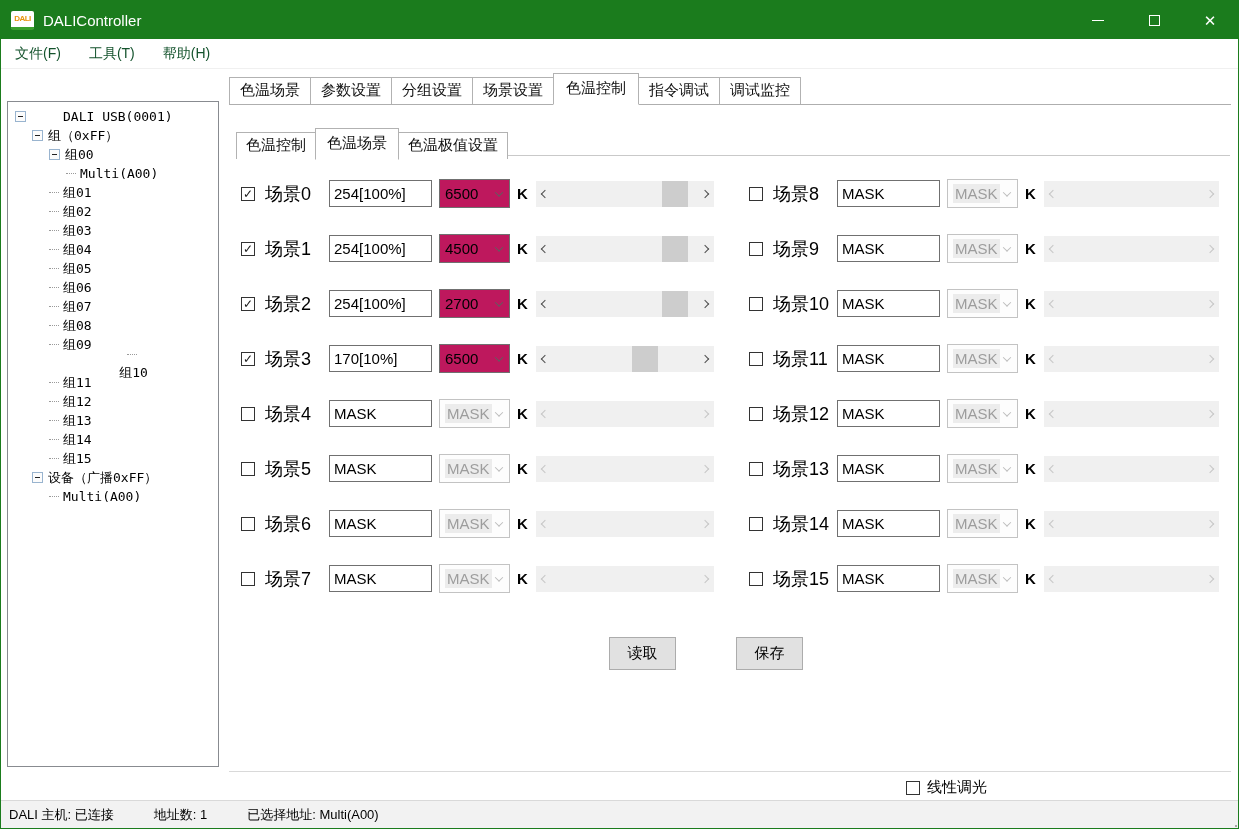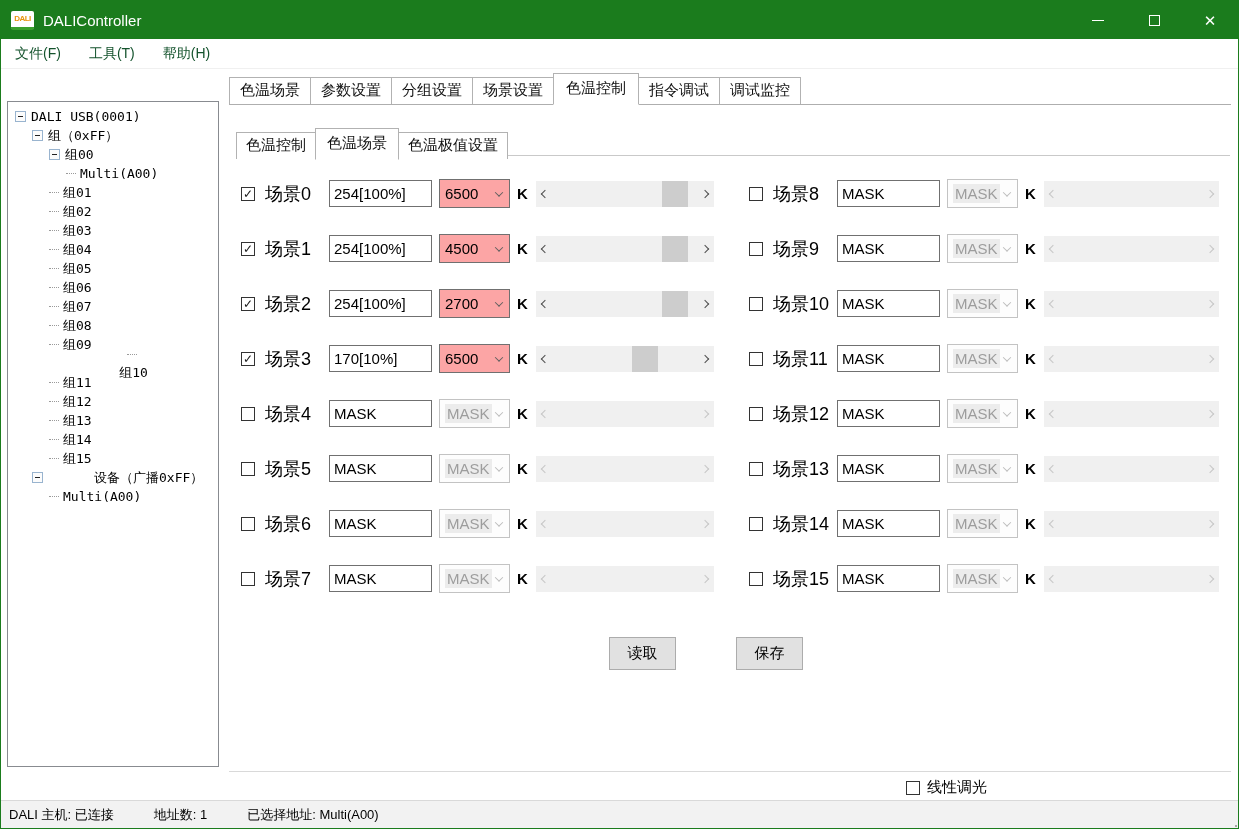--- a/index.html
+++ b/index.html
@@ -57,21 +57,21 @@
   #col-left  { left:240px; width:473px; }
   #col-right { left:748px; width:470px; }
   .scene-row { display:flex; align-items:center; height:55px; }
 
   .cb { width:14px; height:14px; border:1px solid #333; background:#fff; flex:0 0 14px;
         display:flex; align-items:center; justify-content:center; font-size:12px; line-height:1;
         color:#1a1a1a; margin-right:10px; }
   .scene-label { width:64px; font-size:18px; color:#000; flex:0 0 64px; }
   .level-input { width:103px; height:27px; border:1px solid #707070; font-size:15px; padding:0 4px;
                  color:#000; font-family:"Liberation Sans",sans-serif; flex:0 0 103px; background:#fff; }
-  .cct-select { width:71px; height:29px; border:1px solid #707070; background:#fca5a5; margin-left:7px;
+  .cct-select { width:71px; height:29px; border:1px solid #707070; background:#be185d; margin-left:7px;
                 display:flex; align-items:center; justify-content:space-between; padding:0 7px 0 5px;
                 font-size:15px; color:#000; flex:0 0 71px; }
   .cct-select.disabled { border-color:#c3c3c3; color:#9d9d9d; background:#fdfdfd; }
   .cct-select.disabled .cct-text { background:#ececec; padding:1px 2px; }
   .chev { display:inline-block; width:6px; height:6px; border-right:1.6px solid #5f5f5f;
           border-bottom:1.6px solid #5f5f5f; }
   .chev.down { transform:rotate(45deg) translate(-1px,-1px); }
   .cct-select.disabled .chev { border-color:#bdbdbd; }
   .k-unit { font-size:15px; font-weight:bold; color:#000; margin:0 8px 0 7px; }
 
@@ -124,21 +124,21 @@
     </div>
   </div>
 
   <div class="menubar" id="menubar">
       <div class="menu-item">文件(F)</div>
       <div class="menu-item">工具(T)</div>
       <div class="menu-item">帮助(H)</div>
     </div>
 
   <div class="treepanel" id="tree">
-      <div class="tree-item" style="padding-left: 7px;">
+      <div class="tree-item" style="padding-left: 7px; gap: 32px;">
         <span class="expander"></span>
         <span>DALI USB(0001)</span>
       </div>
       <div class="tree-item" style="padding-left: 24px;">
         <span class="expander"></span>
         <span>组（0xFF）</span>
       </div>
       <div class="tree-item" style="padding-left: 41px;">
         <span class="expander"></span>
         <span>组00</span>
@@ -200,21 +200,21 @@
         <span>组13</span>
       </div>
       <div class="tree-item" style="padding-left: 41px;">
         <span class="tree-dash"></span>
         <span>组14</span>
       </div>
       <div class="tree-item" style="padding-left: 41px;">
         <span class="tree-dash"></span>
         <span>组15</span>
       </div>
-      <div class="tree-item" style="padding-left: 24px; gap: 46px;">
+      <div class="tree-item" style="padding-left: 24px;">
         <span class="expander"></span>
         <span>设备（广播0xFF）</span>
       </div>
       <div class="tree-item" style="padding-left: 41px;">
         <span class="tree-dash"></span>
         <span>Multi(A00)</span>
       </div>
     </div>
 
   <div class="tabstrip" id="tabs">

